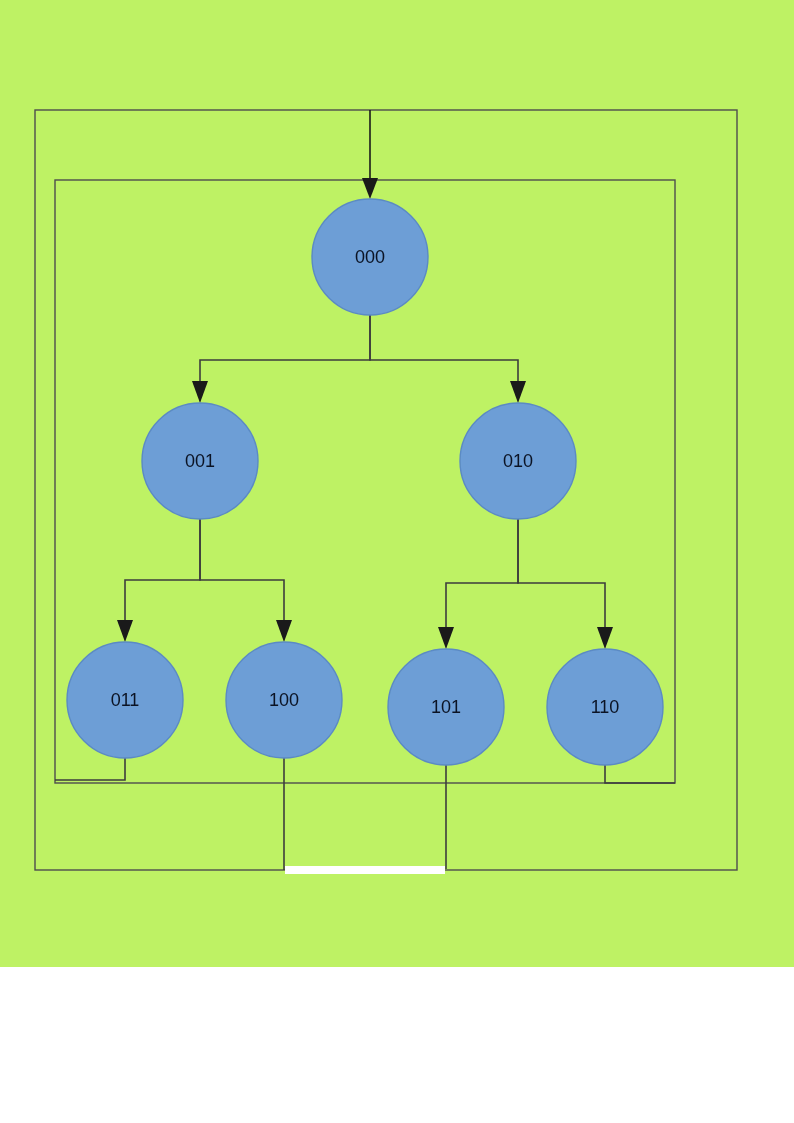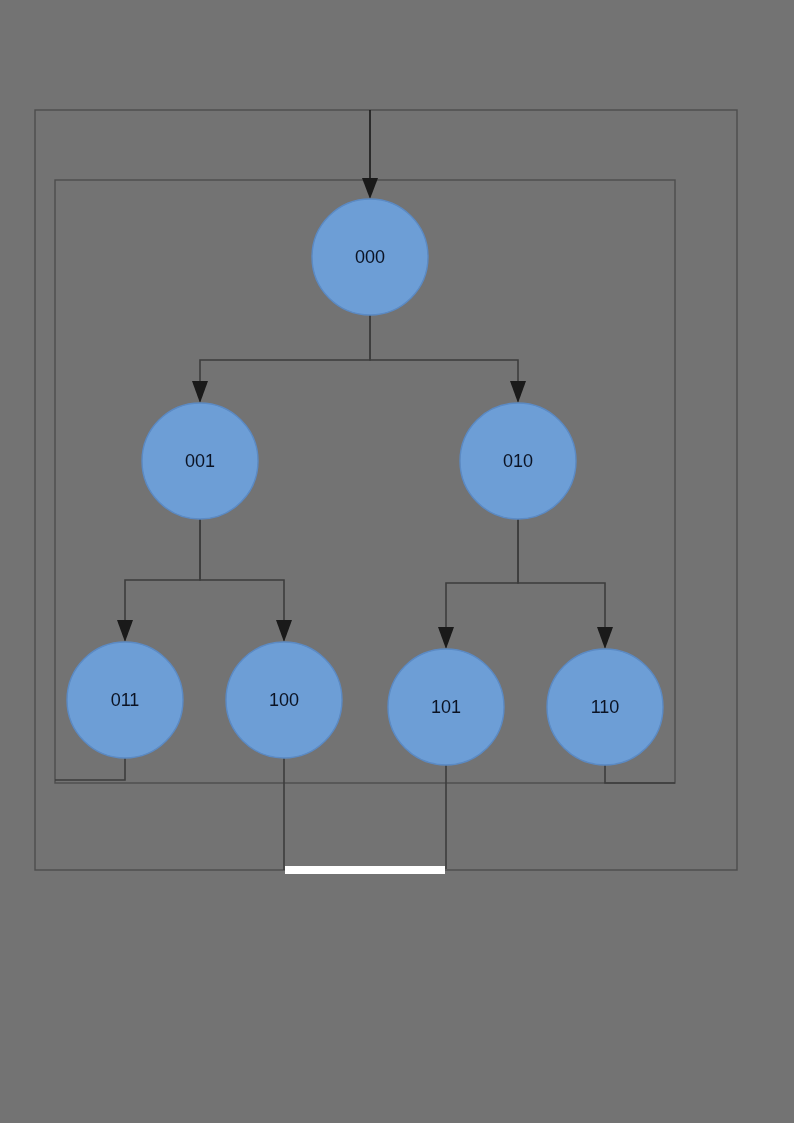--- a/index.html
+++ b/index.html
@@ -10,22 +10,22 @@
   }
   body {
     width: 794px;
     height: 1123px;
     font-family: "Liberation Sans", sans-serif;
     overflow: hidden;
   }
   #diagram-root {
     position: relative;
     width: 794px;
-    height: 1123px;
-    background: #737373;
+    height: 967px;
+    background: #bef264;
   }
   #diagram-svg {
     position: absolute;
     left: 0;
     top: 0;
     width: 794px;
     height: 1123px;
     display: block;
   }
   .node-circle {

